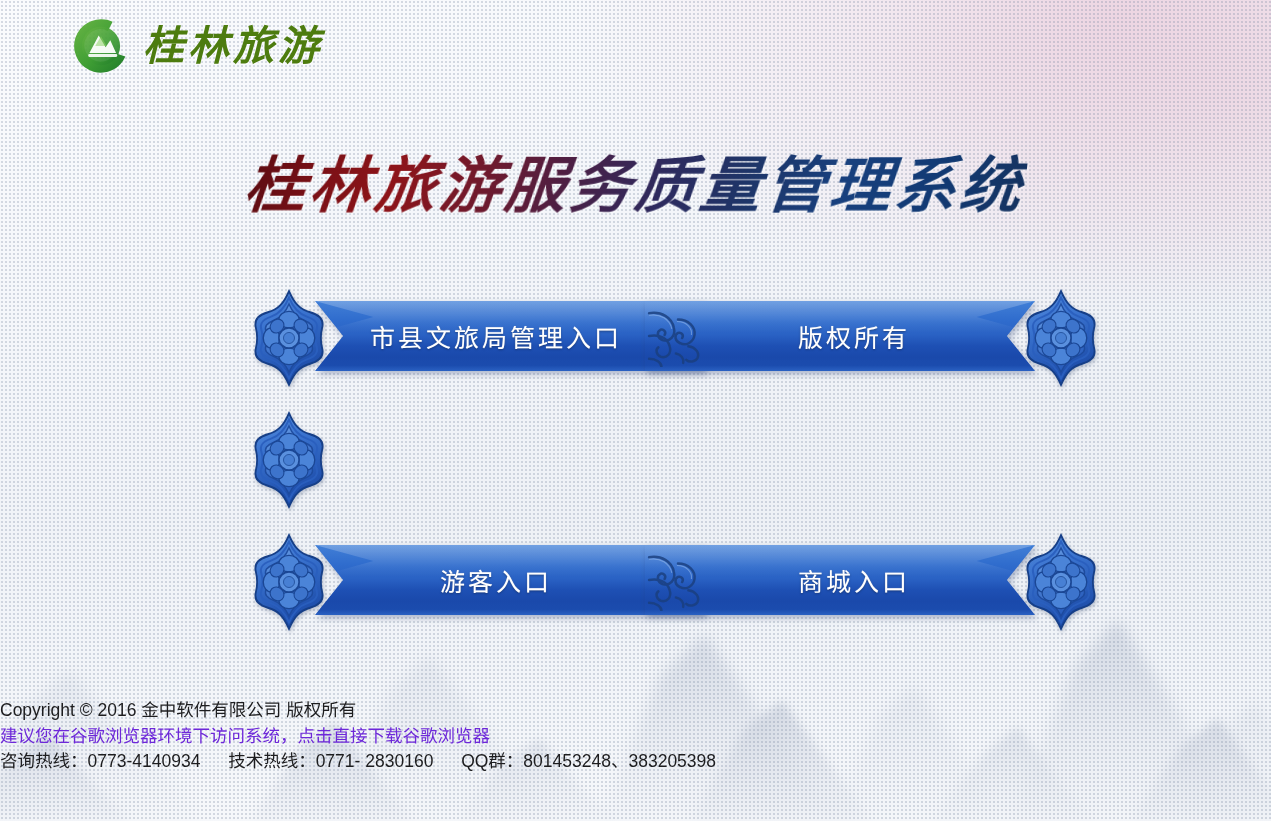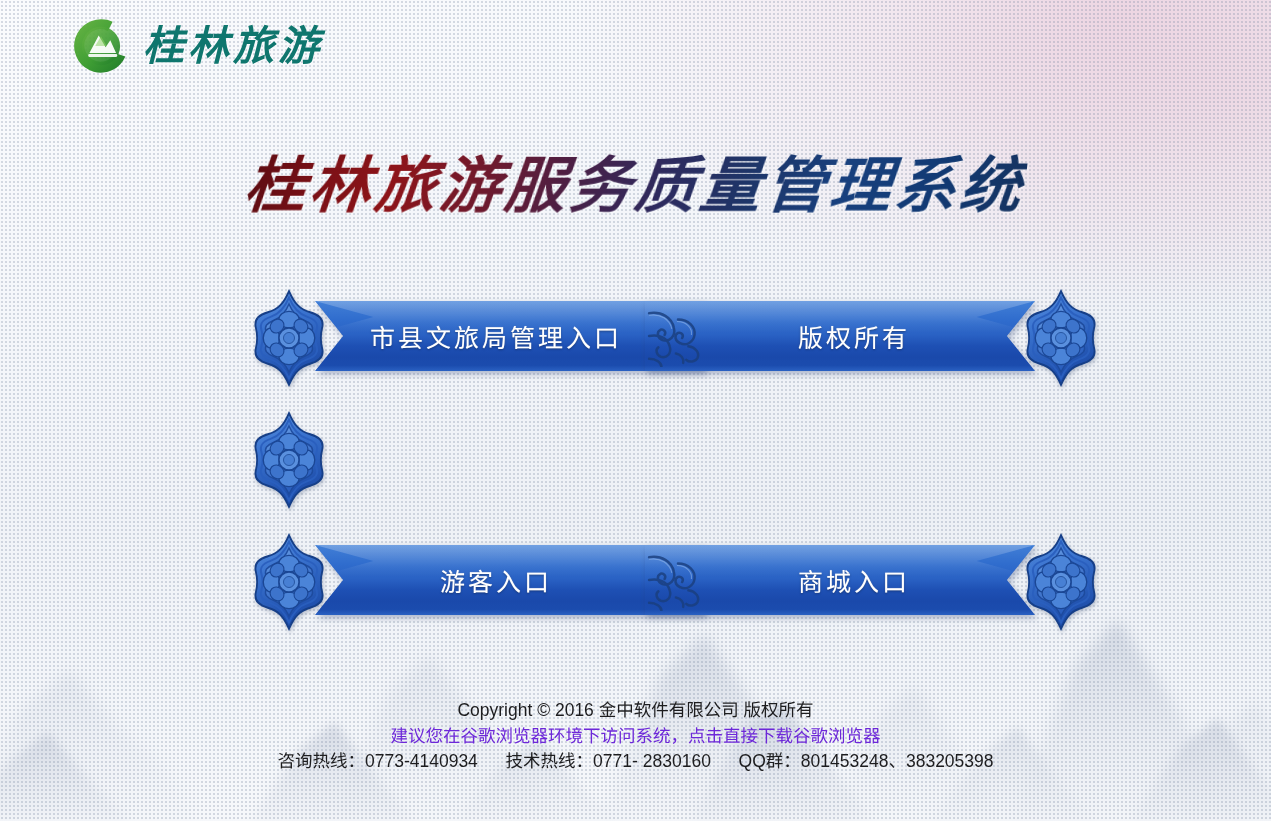--- a/index.html
+++ b/index.html
@@ -67,21 +67,21 @@
     top: 17px;
     display: flex;
     align-items: center;
     gap: 13px;
   }
   .logo-mark { width: 58px; height: 58px; display: block; }
   .logo-text {
     font-family: "Liberation Serif", "DejaVu Serif", serif;
     font-size: 41px;
     font-weight: 700;
-    color: #0f766e;
+    color: #4d7c0f;
     letter-spacing: 4px;
     font-style: italic;
     line-height: 1;
     text-shadow: 0.5px 0.5px 0 rgba(255,255,255,0.55);
     white-space: nowrap;
   }
 
   
   .title-wrap {
     position: absolute;
@@ -207,21 +207,20 @@
   }
   .entry.left  .entry-label { margin-left: 18px; margin-right: 46px; }
   .entry.right .entry-label { margin-right: 18px; margin-left: 46px; }
 
   
   .footer {
     position: absolute;
     left: 0;
     top: 698px;
     width: 1271px;
-    text-align: center;
     color: #1d1d1f;
     font-size: 17.5px;
     line-height: 25.6px;
   }
   .footer-line { white-space: nowrap; }
   .footer-link {
     color: #6d28d9;
     text-decoration: none;
     cursor: pointer;
   }

